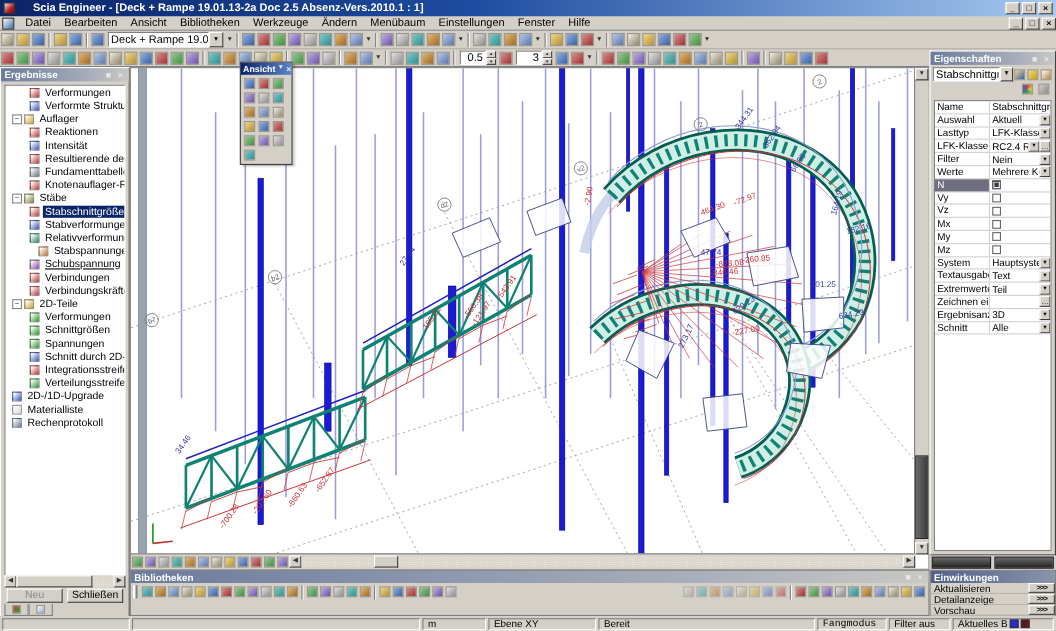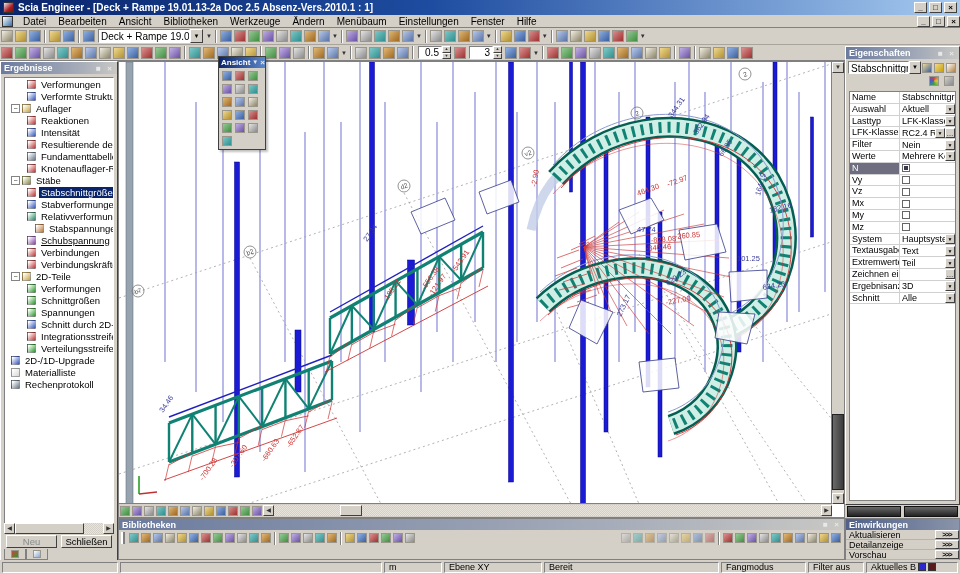--- a/index.html
+++ b/index.html
@@ -3,21 +3,21 @@
 <meta charset="utf-8">
 <style>
   * { margin:0; padding:0; box-sizing:border-box; }
   html,body { width:960px; height:574px; overflow:hidden; font-family:"Liberation Sans",sans-serif; font-size:10px; background:#d4d0c8; color:#000; }
   .app { position:relative; width:960px; height:574px; }
 
   
   .titlebar { position:absolute; left:0; top:0; width:960px; height:15px;
     background:linear-gradient(90deg,#0a246a,#1e4ca0 45%,#a6caf0); color:#fff;
     display:flex; align-items:center; padding:0 3px; font-weight:bold; font-size:10px; }
-  .titlebar .ttext { flex:1; white-space:nowrap; overflow:hidden; margin-left:4px; }
+  .titlebar .ttext { flex:1; white-space:nowrap; overflow:hidden; margin-left:16px; }
   .winbtn { width:13px; height:11px; margin-left:2px; background:#d4d0c8; color:#000;
     border:1px solid; border-color:#fff #404040 #404040 #fff; font-size:8px; line-height:9px;
     text-align:center; font-weight:bold; }
   .appicon { width:11px; height:11px; background:linear-gradient(135deg,#e8e8f4,#b02020 60%,#701010); border:1px solid #333; }
 
   .menubar { position:absolute; left:0; top:15px; width:960px; height:13px; display:flex; align-items:center;
     border-bottom:1px solid #808080; background:#d4d0c8; }
   .menubar .mdiicon { width:11px; height:11px; margin:0 4px 0 2px; background:linear-gradient(135deg,#fff,#3a6ea5); border:1px solid #333; }
   .menuitem { padding:0 6px; height:13px; line-height:13px; }
   .menubar .spacer { flex:1; }
@@ -944,18 +944,18 @@
         </div>
       </div>
   </div>
 
   <div id="statusbar">
       <span class="scell" style="width: 116px;"></span>
       <span class="scell" style="width: 262px;"></span>
       <span class="scell" style="width: 58px;">m</span>
       <span class="scell" style="width: 98px;">Ebene XY</span>
       <span class="scell" style="flex: 1 1 0%;">Bereit</span>
-      <span class="scell" style="width: 85px;">Fangmodus</span>
+      <span class="scell" style="width: 63px; font-family: Liberation Mono, monospace;">Fangmodus</span>
       <span class="scell" style="width: 56px;">Filter aus</span>
       <span class="scell" style="width: 92px;">Aktuelles B<span class="swatch" style="background: rgb(42, 42, 208);"></span><span class="swatch" style="background: rgb(90, 26, 26);"></span></span>
     </div>
 
 </div>
 
 </body></html>

